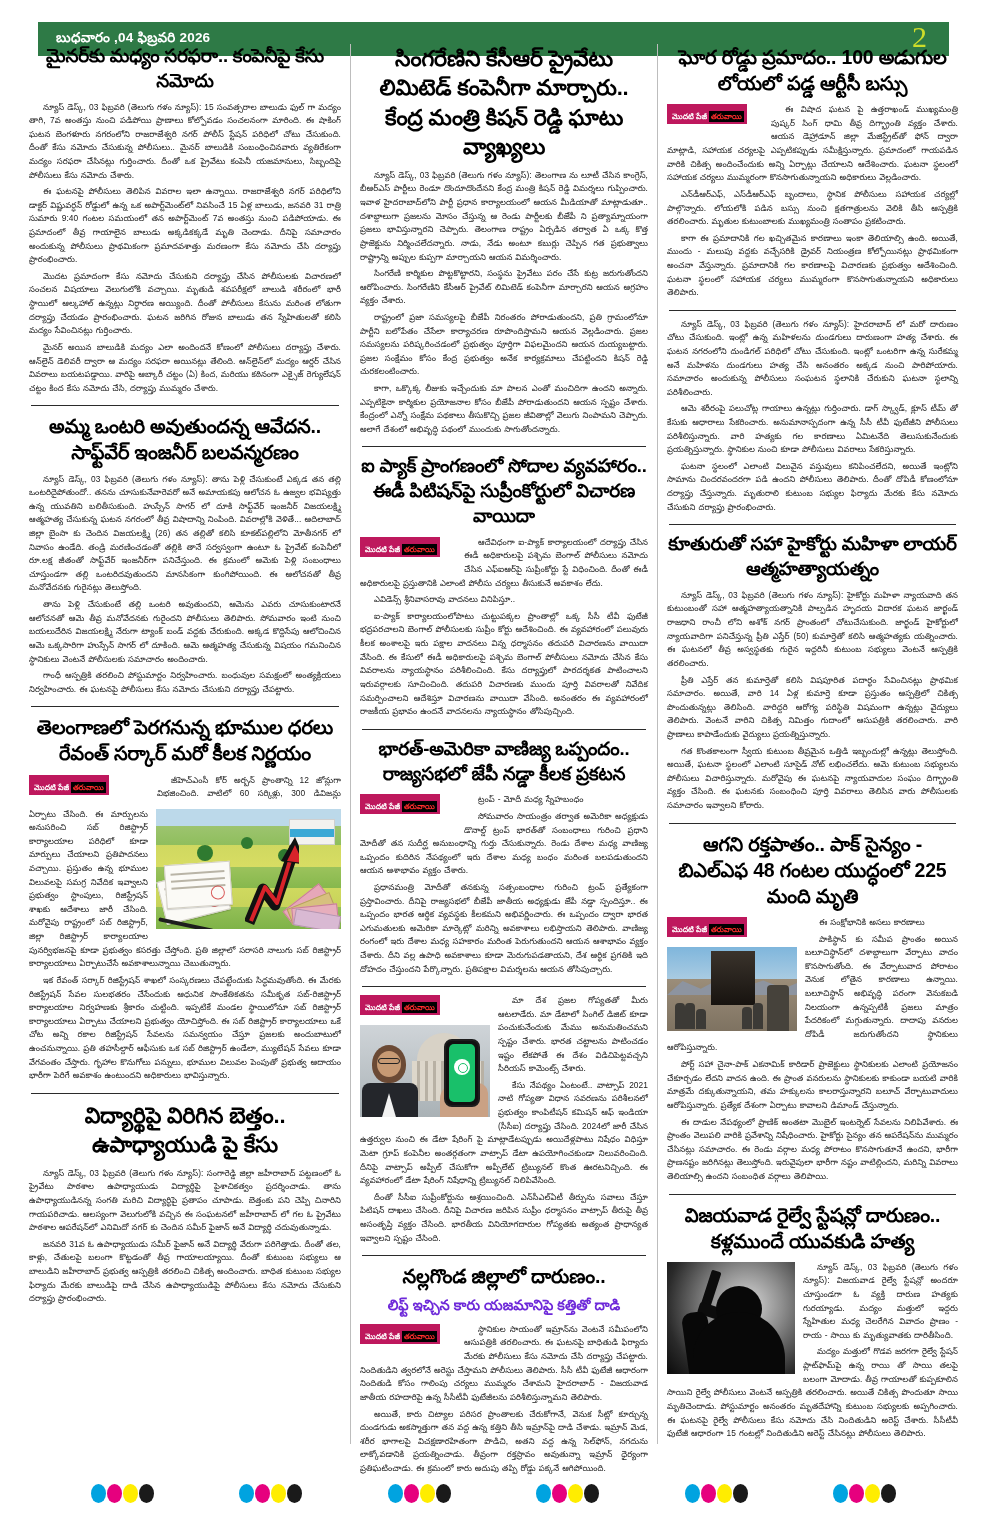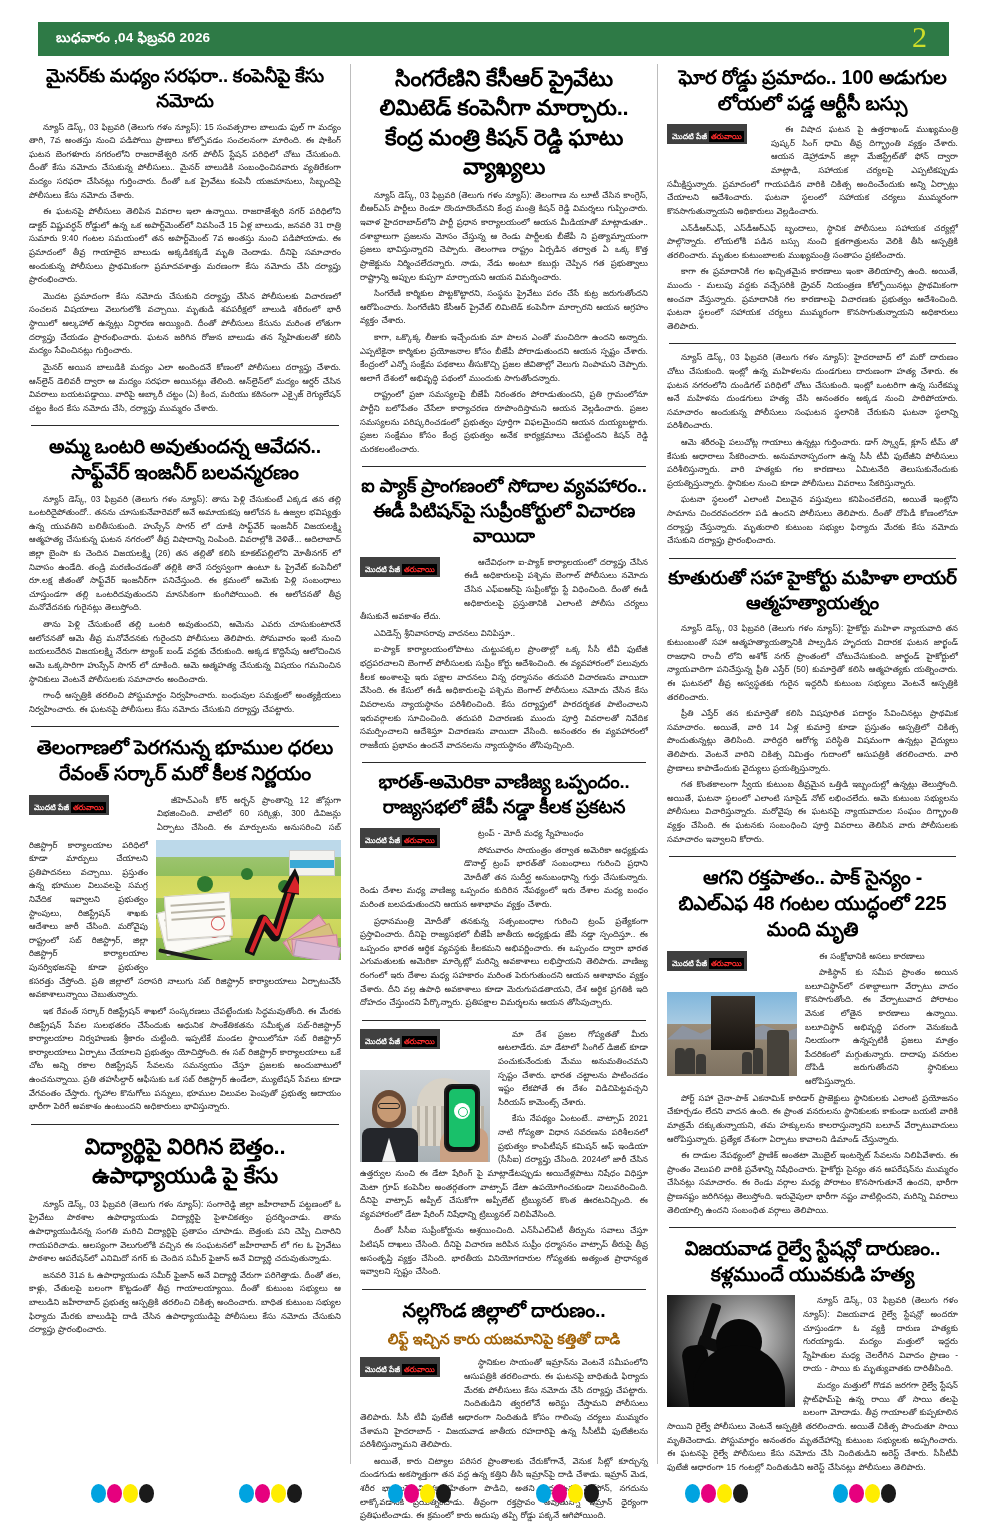--- a/index.html
+++ b/index.html
@@ -37,21 +37,21 @@
     font-weight: 400;
     line-height: 1;
     font-family: "Liberation Serif", "DejaVu Serif", serif;
     margin-right: 6px;
     margin-top: -4px;
   }
 
   
   .page {
     position: absolute;
-    left: 20px; top: 64px;
+    left: 20px; top: 44px;
     width: 947px; height: 1400px;
     display: flex;
   }
   .col {
     position: relative;
     padding: 0 9px;
   }
   .col-1 { width: 330px; }
   .col-2 { width: 308px; border-left: 1px solid #bdbdbd; border-right: 1px solid #bdbdbd; }
   .col-3 { width: 309px; }
@@ -73,43 +73,43 @@
     letter-spacing: -.2px;
   }
   h2.headline.small { font-size: 22px; }
   h2.headline.big   { font-size: 19.5px; }
   h3.subhead {
     margin: 0 0 7px 0;
     text-align: center;
     font-weight: 700;
     font-size: 14.5px;
     line-height: 1.35;
-    color: #a16207;
+    color: #6d28d9;
   }
 
   
   .body-text {
     font-size: 8.4px;
     line-height: 1.62;
     text-align: justify;
     color: #1a1a1a;
     letter-spacing: .05px;
     word-spacing: .6px;
   }
   .body-text p { margin: 0 0 3px 0; text-indent: 14px; }
   .body-text p:last-child { margin-bottom: 0; }
 
   
   .cont-badge {
     display: inline-block;
-    background: #404040;
+    background: #be185d;
     padding: 2px 3px 2px 3px;
     line-height: 1;
     white-space: nowrap;
-    margin-bottom: 21px;
+    margin-bottom: 10px;
   }
   .cont-badge .b1 {
     color: #ffffff;
     font-size: 7.6px;
     font-weight: 700;
     padding: 1px 2px;
   }
   .cont-badge .b2 {
     color: #ff2d2d;
     background: #000;
@@ -412,22 +412,22 @@
     </div>
   </div>
 
   <div class="col col-2">
 
     <div class="article">
       <h2 class="headline small">సింగరేణిని కేసీఆర్ ప్రైవేటు లిమిటెడ్ కంపెనీగా మార్చారు.. కేంద్ర మంత్రి కిషన్ రెడ్డి ఘాటు వ్యాఖ్యలు</h2>
       <div class="body-text">
         <p>న్యూస్ డెస్క్, 03 ఫిబ్రవరి (తెలుగు గళం న్యూస్): తెలంగాణ ను లూటీ చేసిన కాంగ్రెస్, బీఆర్ఎస్ పార్టీలు రెండూ దొందూదొందేనని కేంద్ర మంత్రి కిషన్ రెడ్డి విమర్శలు గుప్పించారు. ఇవాళ హైదరాబాద్‌లోని పార్టీ ప్రధాన కార్యాలయంలో ఆయన మీడియాతో మాట్లాడుతూ.. దశాబ్దాలుగా ప్రజలను మోసం చేస్తున్న ఆ రెండు పార్టీలకు బీజేపీ ని ప్రత్యామ్నాయంగా ప్రజలు భావిస్తున్నారని చెప్పారు. తెలంగాణ రాష్ట్రం ఏర్పడిన తర్వాత ఏ ఒక్క కొత్త ప్రాజెక్టును నిర్మించలేదన్నారు. నాడు, నేడు అంటూ కబుర్లు చెప్పిన గత ప్రభుత్వాలు రాష్ట్రాన్ని అప్పుల కుప్పగా మార్చాయని ఆయన విమర్శించారు.</p>
         <p>సింగరేణి కార్మికుల పొట్టకొట్టారని, సంస్థను ప్రైవేటు పరం చేసే కుట్ర జరుగుతోందని ఆరోపించారు. సింగరేణిని కేసీఆర్ ప్రైవేట్ లిమిటెడ్ కంపెనీగా మార్చారని ఆయన ఆగ్రహం వ్యక్తం చేశారు.</p>
+        <p>రాష్ట్రంలో ప్రజా సమస్యలపై బీజేపీ నిరంతరం పోరాడుతుందని, ప్రతి గ్రామంలోనూ పార్టీని బలోపేతం చేసేలా కార్యాచరణ రూపొందిస్తామని ఆయన వెల్లడించారు. ప్రజల సమస్యలను పరిష్కరించడంలో ప్రభుత్వం పూర్తిగా విఫలమైందని ఆయన దుయ్యబట్టారు. ప్రజల సంక్షేమం కోసం కేంద్ర ప్రభుత్వం అనేక కార్యక్రమాలు చేపట్టిందని కిషన్ రెడ్డి చురకలంటించారు.</p>
         <p>కాగా, ఒక్కొక్క లీజుకు ఇచ్చేందుకు మా పాలన ఎంతో మంచిదిగా ఉందని అన్నారు. ఎప్పటికైనా కార్మికుల ప్రయోజనాల కోసం బీజేపీ పోరాడుతుందని ఆయన స్పష్టం చేశారు. కేంద్రంలో ఎన్నో సంక్షేమ పథకాలు తీసుకొచ్చి ప్రజల జీవితాల్లో వెలుగు నింపామని చెప్పారు. అలాగే దేశంలో అభివృద్ధి పథంలో ముందుకు సాగుతోందన్నారు.</p>
-        <p>రాష్ట్రంలో ప్రజా సమస్యలపై బీజేపీ నిరంతరం పోరాడుతుందని, ప్రతి గ్రామంలోనూ పార్టీని బలోపేతం చేసేలా కార్యాచరణ రూపొందిస్తామని ఆయన వెల్లడించారు. ప్రజల సమస్యలను పరిష్కరించడంలో ప్రభుత్వం పూర్తిగా విఫలమైందని ఆయన దుయ్యబట్టారు. ప్రజల సంక్షేమం కోసం కేంద్ర ప్రభుత్వం అనేక కార్యక్రమాలు చేపట్టిందని కిషన్ రెడ్డి చురకలంటించారు.</p>
       </div>
     </div>
 
     <div class="rule-top"></div>
 
     <div class="article">
       <h2 class="headline">ఐ ప్యాక్ ప్రాంగణంలో సోదాల వ్యవహారం.. ఈడీ పిటిషన్‌పై సుప్రీంకోర్టులో విచారణ వాయిదా</h2>
       <div class="media-left" style="width:96px">
         <span class="cont-badge">
           <span class="b1">మొదటి పేజీ</span><span class="b2">తరువాయి</span>

